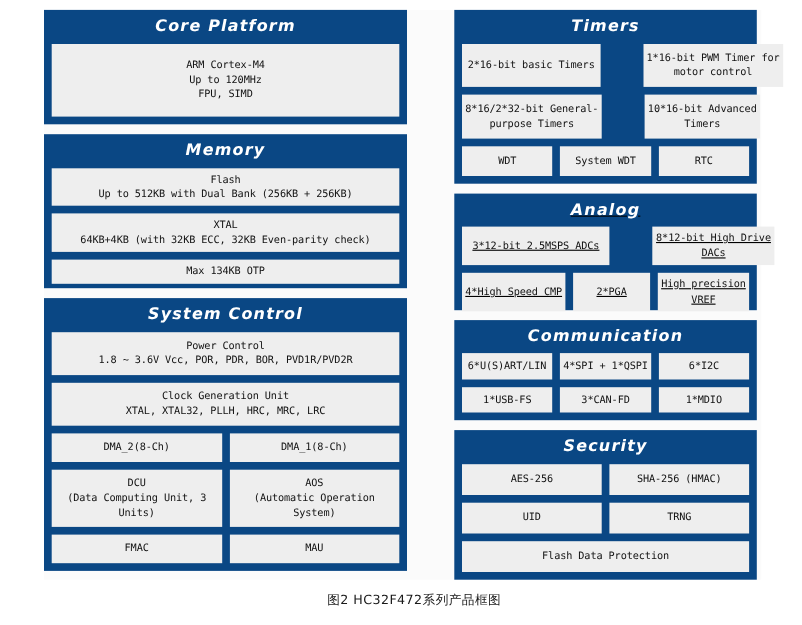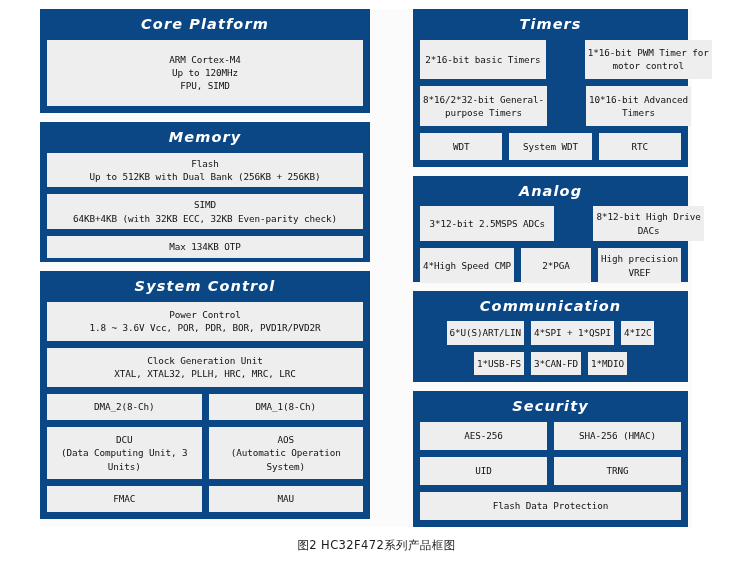--- a/index.html
+++ b/index.html
@@ -80,22 +80,22 @@
   .w-48  { flex: 0 0 48.2%; }
   .w-52  { flex: 1 1 auto; margin-left: 32px; }
   .w-51  { flex: 0 0 51.5%; }
 
   
   #panel-core      { height: 104px; }
   #panel-memory    { height: 140px; margin-top: 9px; }
   #panel-syscontrol{ height: 248px; margin-top: 9px; }
 
   #panel-timers    { height: 158px; }
-  #panel-analog    { height: 106px; margin-top: 9px; }
-  #panel-comm      { height: 92px;  margin-top: 9px; align-items: center; }
+  #panel-analog    { height: 106px; margin-top: 9px; text-decoration: underline; }
+  #panel-comm      { height: 92px;  margin-top: 9px; }
   #panel-security  { height: 136px; margin-top: 9px; }
 
   #cell-core        { flex: 1 1 auto; }
   #cell-max-otp     { flex: 1 1 auto; }
   #cell-flashprot   { flex: 1 1 auto; }
 
   
   .row-grow { flex: 1 1 auto; border-radius: 22px; }
 
   
@@ -133,21 +133,21 @@
     <section class="panel" id="panel-memory">
       <div class="panel-title">Memory</div>
       <div class="row row-grow">
         <div class="cell">
           <span>Flash</span>
           <span>Up to 512KB with Dual Bank (256KB + 256KB)</span>
         </div>
       </div>
       <div class="row row-grow">
         <div class="cell">
-          <span>SIMD</span>
+          <span>XTAL</span>
           <span>64KB+4KB (with 32KB ECC, 32KB Even-parity check)</span>
         </div>
       </div>
       <div class="row row-grow">
         <div class="cell" id="cell-max-otp">
           <span>Max 134KB OTP</span>
         </div>
       </div>
     </section>
 
@@ -271,21 +271,21 @@
       <div class="panel-title">Communication</div>
 
       <div class="row row-grow">
         <div class="cell">
           <span>6*U(S)ART/LIN</span>
         </div>
         <div class="cell">
           <span>4*SPI + 1*QSPI</span>
         </div>
         <div class="cell">
-          <span>4*I2C</span>
+          <span>6*I2C</span>
         </div>
       </div>
 
       <div class="row row-grow">
         <div class="cell">
           <span>1*USB-FS</span>
         </div>
         <div class="cell">
           <span>3*CAN-FD</span>
         </div>

